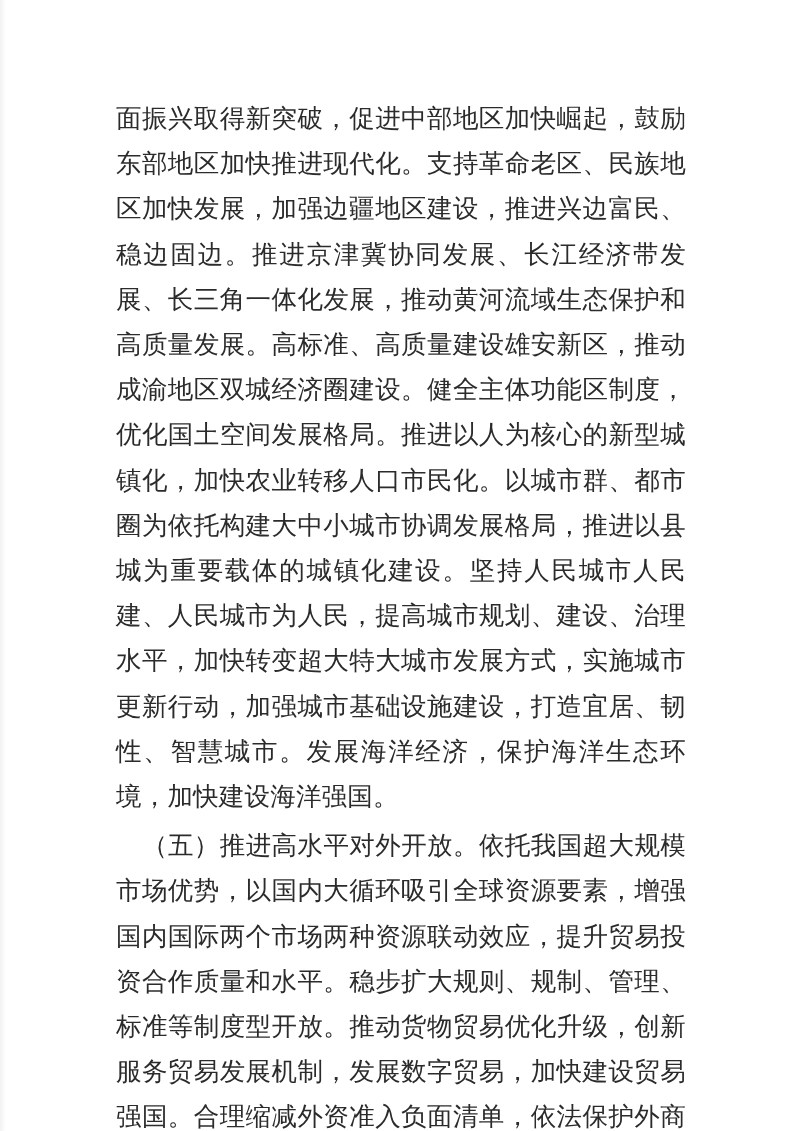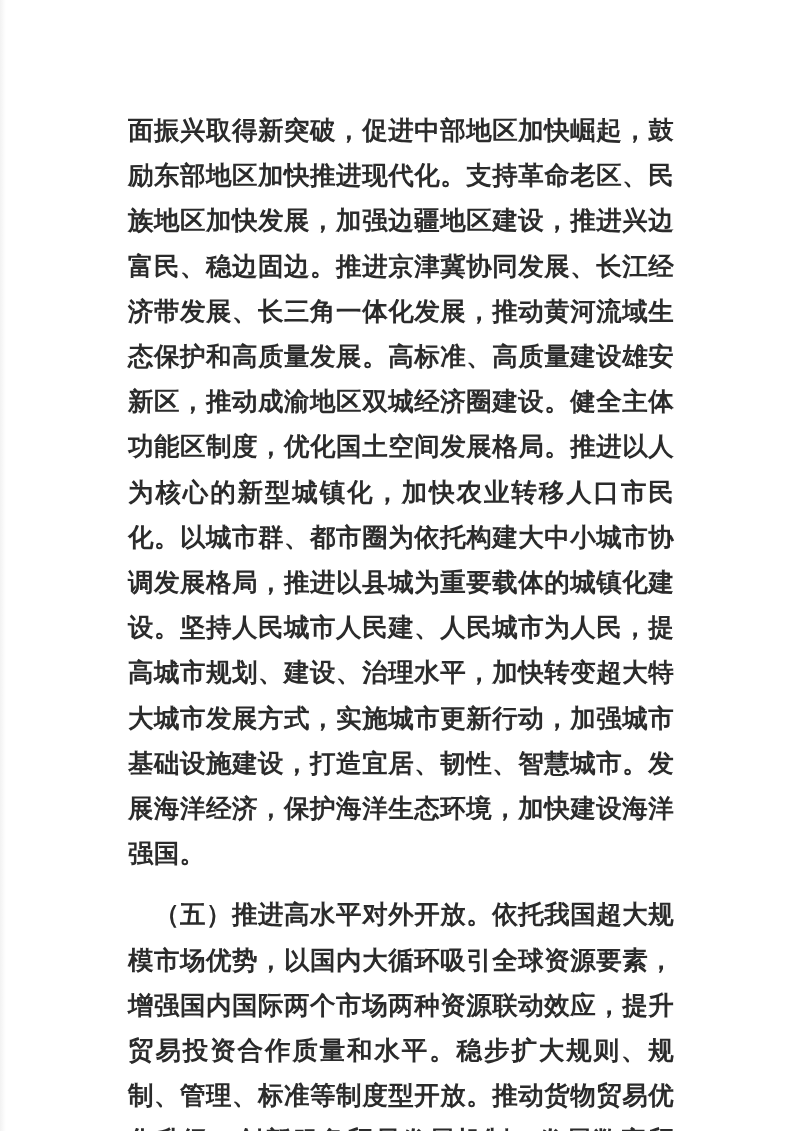--- a/index.html
+++ b/index.html
@@ -24,23 +24,23 @@
     top: 92px;
     width: 578px;
   }
   .para {
     font-size: 25.5px;
     line-height: 45.2px;
     color: #2b2b2b;
     text-align: justify;
     text-justify: inter-ideograph;
     letter-spacing: 0.2px;
-    margin: 16px;
+    margin: 4px;
     font-family: "Liberation Serif", "DejaVu Serif", serif;
-    font-weight: 700;
+    font-weight: 400;
   }
   .para + .para {
     margin-top: 2px;
   }
   .indent {
     text-indent: 26px;
   }
   .page-edge-shadow {
     position: absolute;
     left: 0;

